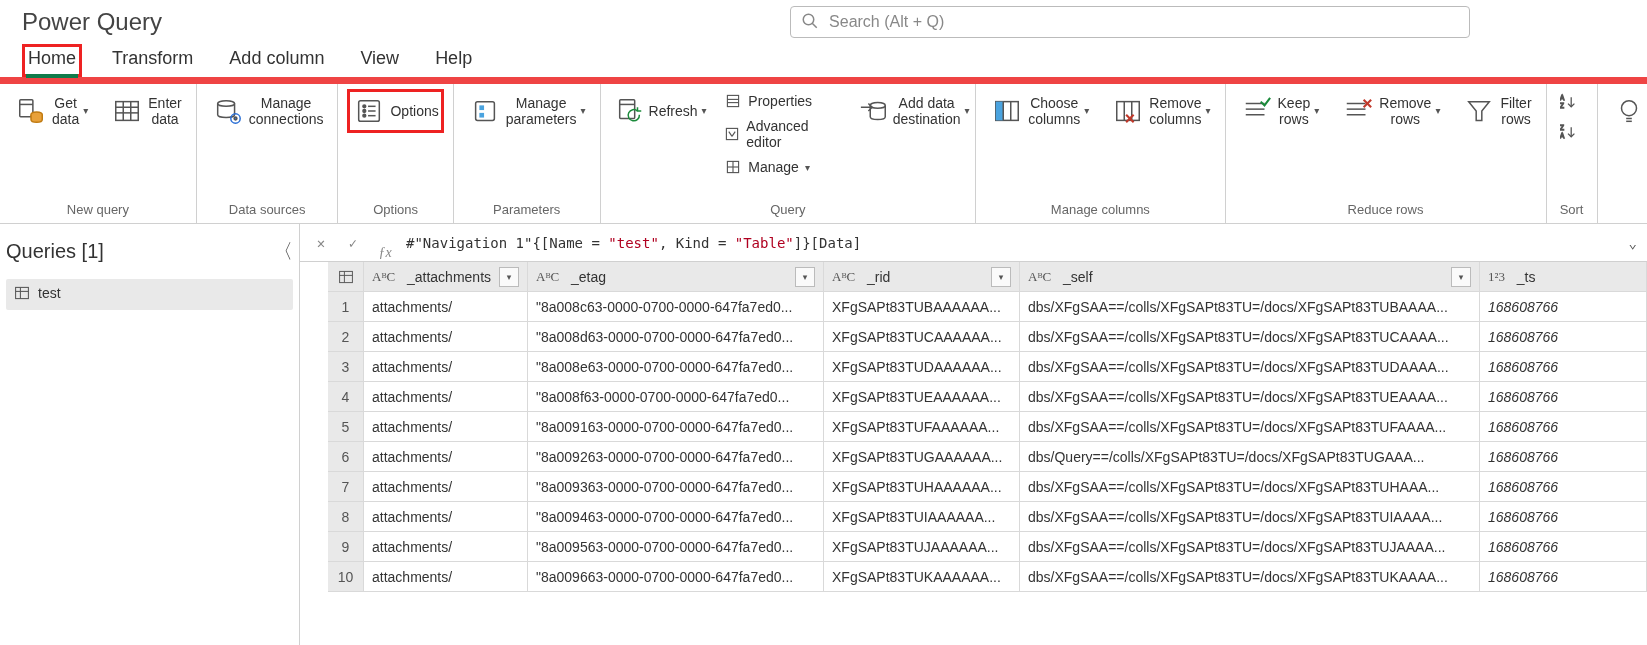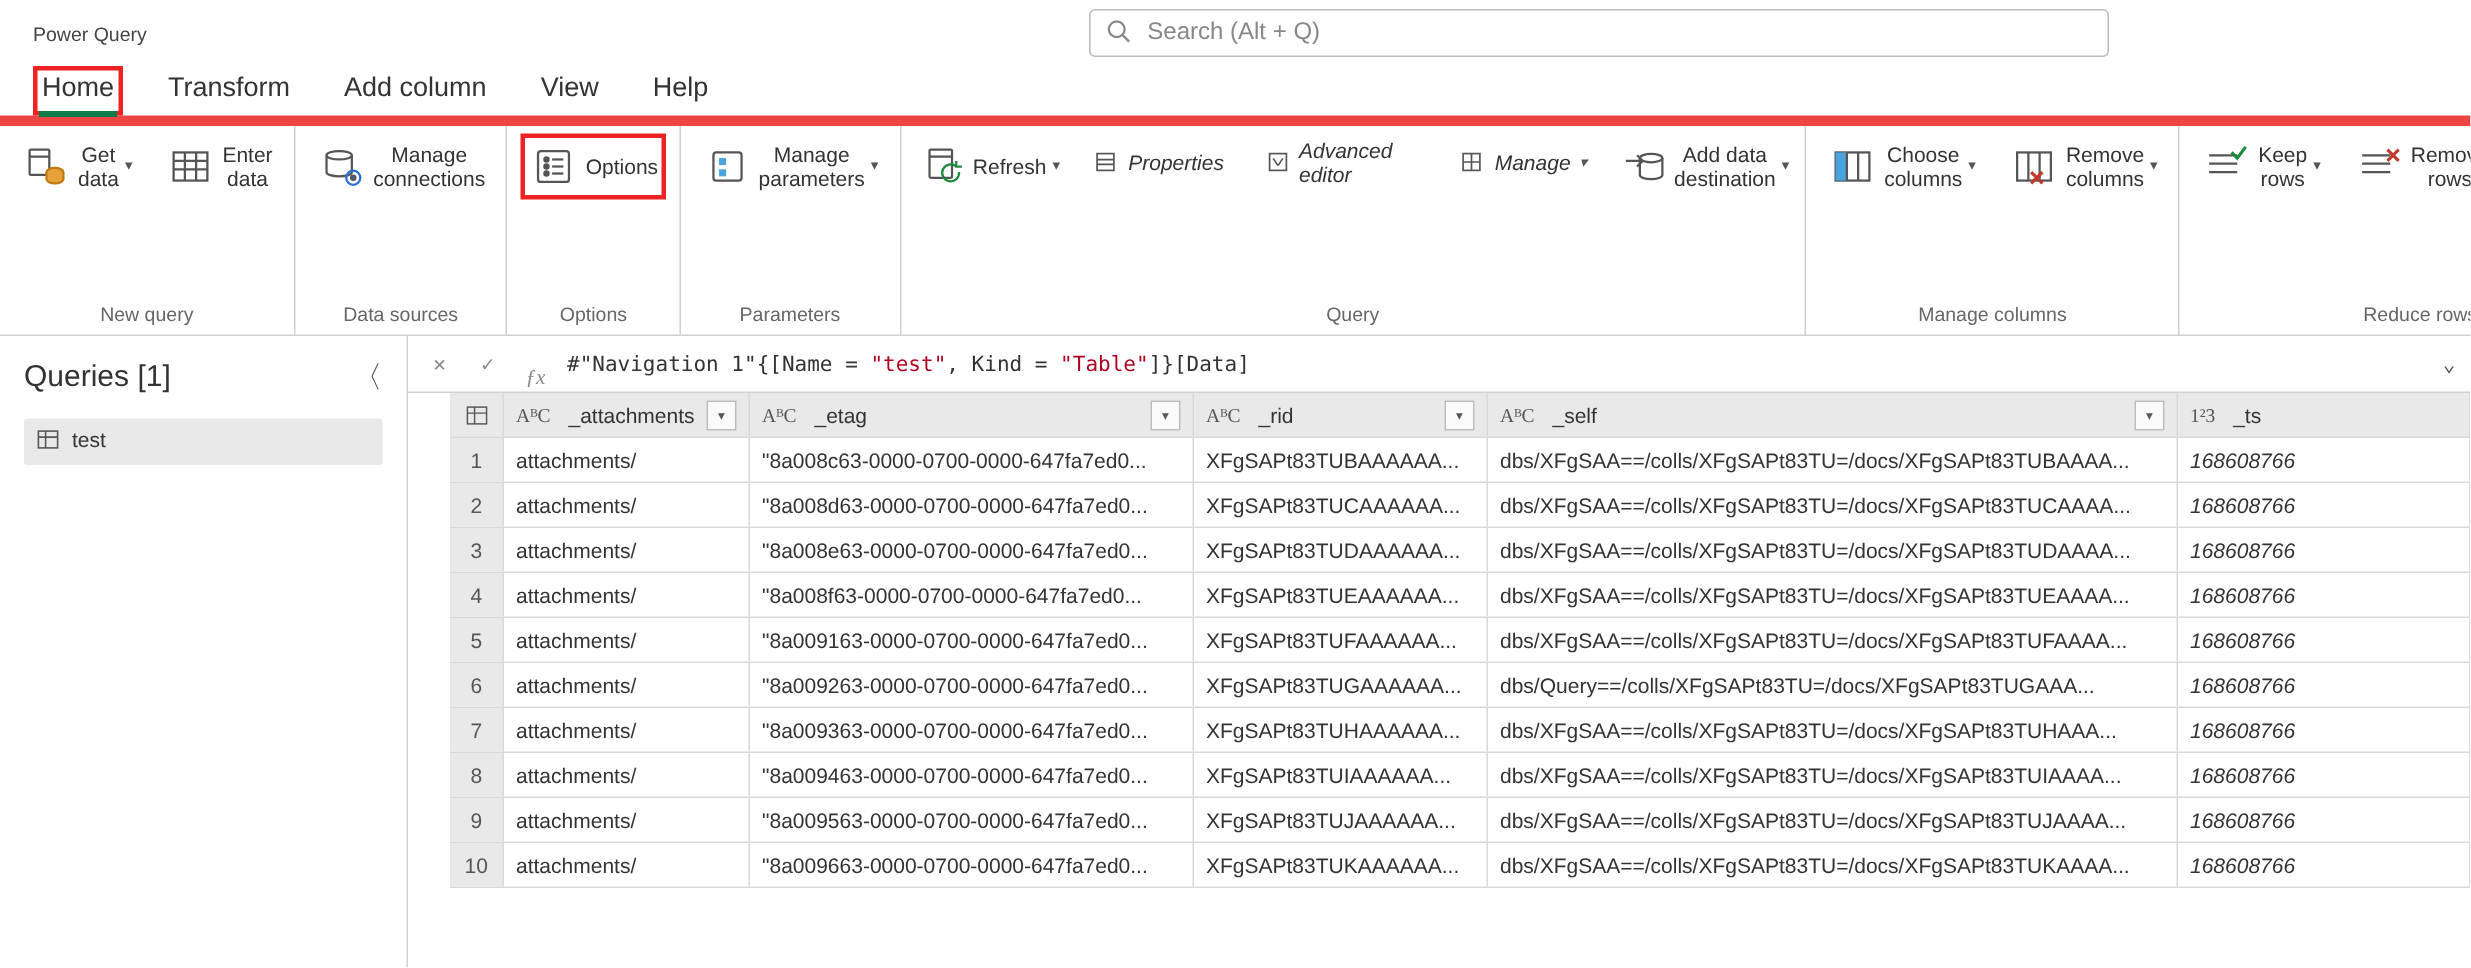--- a/index.html
+++ b/index.html
@@ -14,21 +14,21 @@
   }
   
   .top-row {
     display: flex;
     align-items: center;
     height: 44px;
     padding: 0 14px;
     gap: 20px;
   }
   .app-title {
-    font-size: 13px;
+    font-size: 24px;
     color: #444;
     padding: 4px 8px;
   }
   .search-wrap {
     margin-left: 600px;
     width: 680px;
     height: 32px;
     border: 1px solid #bbb;
     border-radius: 4px;
     display: flex;
@@ -97,44 +97,43 @@
     text-align: center;
     line-height: 1.15;
   }
   .rbtn .ico {
     width: 34px; height: 34px;
     display: flex; align-items: center; justify-content: center;
   }
   .rbtn.hlred { outline: 3px solid #e22; outline-offset: -2px; }
   .vstack {
     display: flex;
-    flex-direction: row;
-    gap: 16px;
+    flex-direction: column;
+    gap: 4px;
     justify-content: center;
-    font-style: italic;
   }
   .mini {
     display: flex;
     align-items: center;
     gap: 6px;
     padding: 2px 6px;
     cursor: pointer;
     font-size: 14px;
   }
   .mini .mico { width:18px; height:18px; display:inline-flex; align-items:center; justify-content:center; }
   .caret { font-size: 10px; color:#555; }
   
   .sortbox { display:flex; flex-direction:column; gap:6px; justify-content:center; }
   .sortitem { width:30px; height:24px; display:flex; align-items:center; justify-content:center; cursor:pointer; }
   
   .lower { display:flex; height: calc(645px - 44px - 40px - 140px); }
   .qpane {
-    width: 272px;
+    width: 300px;
     border-right: 1px solid #d0d0d0;
-    padding: 10px 16px;
+    padding: 10px 6px;
   }
   .qhead {
     display:flex; justify-content:space-between; align-items:center;
     font-size: 20px;
     padding: 4px 0 14px 0;
   }
   .qitem {
     display:flex; align-items:flex-start; gap:8px;
     background:#e9e9e9;
     padding:6px 8px;

